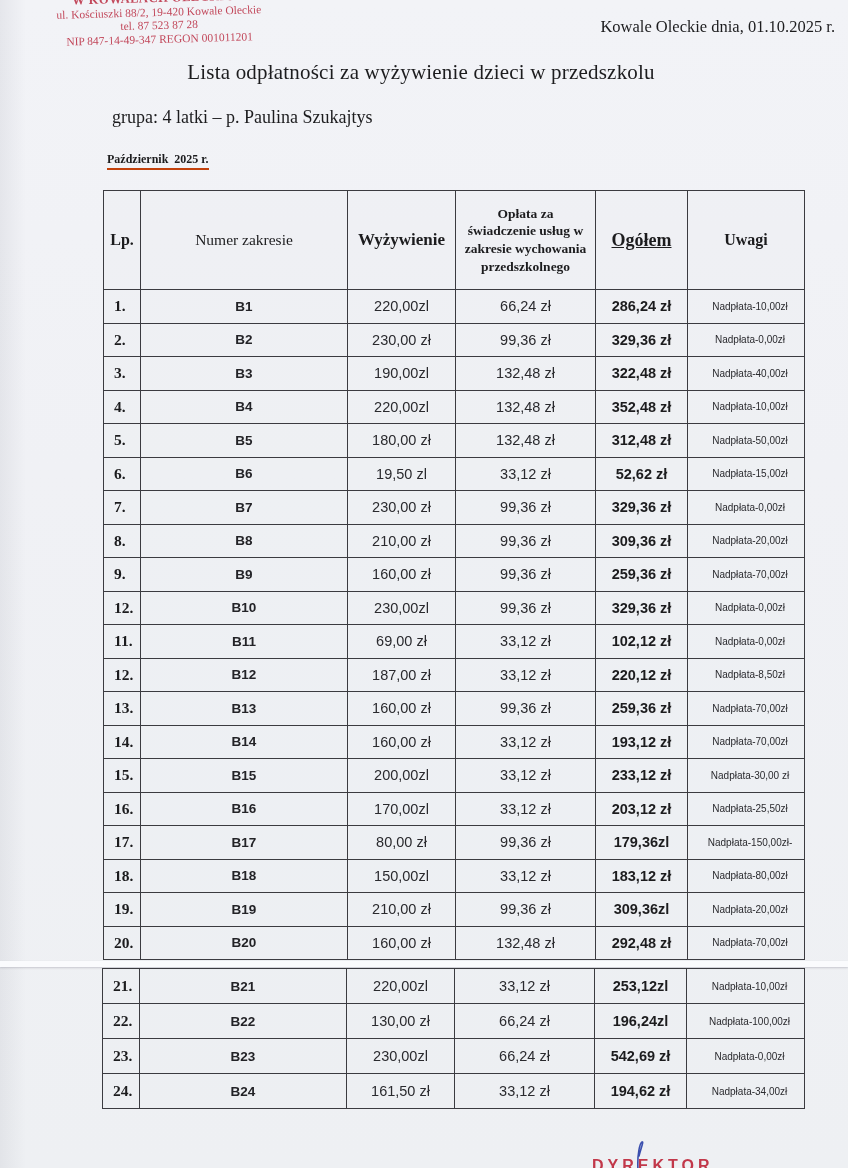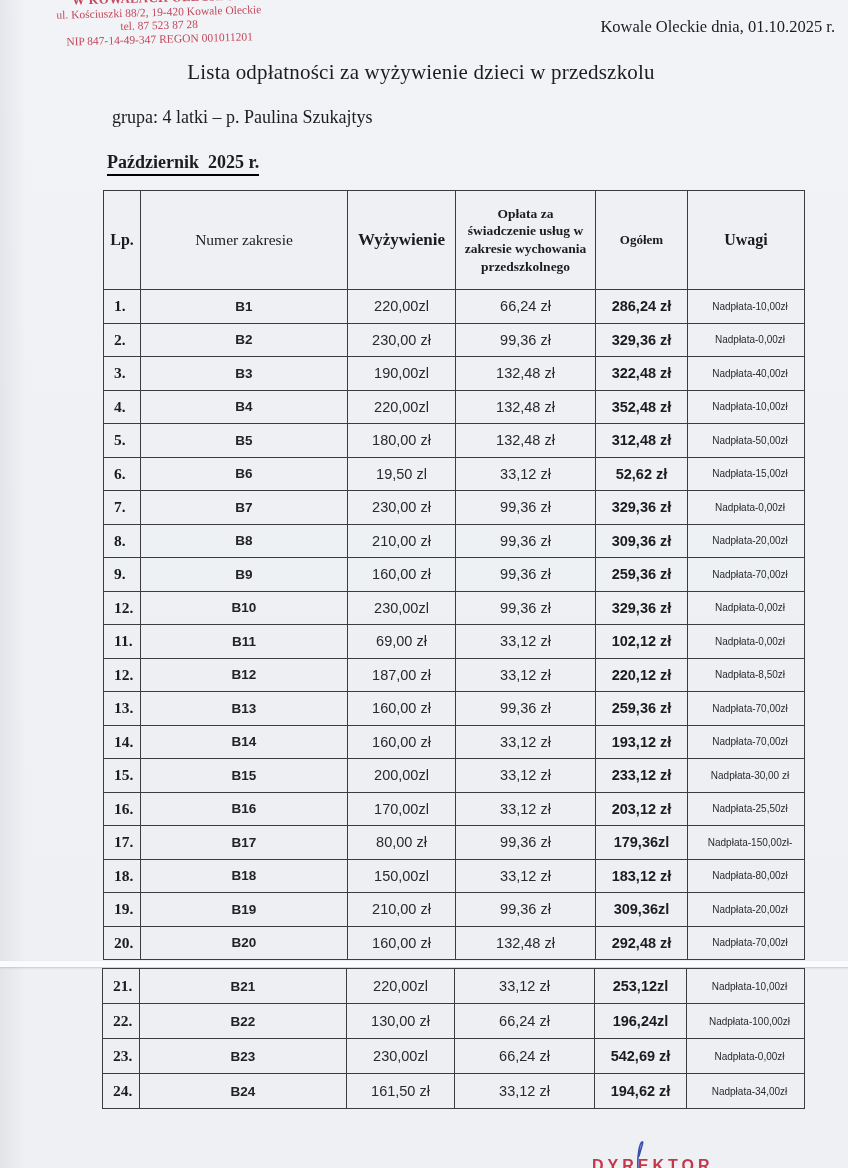--- a/index.html
+++ b/index.html
@@ -44,23 +44,23 @@
     letter-spacing: 0.2px;
   }
 
   .group-line {
     position: absolute; top: 107px; left: 112px;
     font-size: 18px;
   }
 
   .month-heading {
     position: absolute; top: 152px; left: 107px;
-    font-size: 18px; font-weight: bold;
+    font-size: 12px; font-weight: bold;
     white-space: pre-wrap;
-    border-bottom: 2px solid #000000;
+    border-bottom: 2px solid #c2410c;
     padding-bottom: 1px;
   }
 
   table.fee-table {
     position: absolute;
     border-collapse: collapse;
     table-layout: fixed;
     background: rgba(235,237,242,0.35);
   }
   #table-upper { left: 103px; top: 190px; width: 701px; }
@@ -72,21 +72,21 @@
     overflow: hidden;
   }
   .fee-table thead th { height: 98px; vertical-align: middle; }
   #table-upper tbody tr { height: 33.5px; }
   #table-lower tbody tr { height: 35px; }
 
   th.h-lp   { font-size: 16px; font-weight: bold; }
   th.h-num  { font-size: 15.5px; font-weight: normal; }
   th.h-wyz  { font-size: 17px; font-weight: bold; }
   th.h-opl  { font-size: 13.5px; font-weight: bold; line-height: 1.3; padding: 0 6px; }
-  th.h-ogo  { font-size: 13px; font-weight: bold; }
+  th.h-ogo  { font-size: 18px; font-weight: bold; text-decoration: underline; }
   th.h-uwa  { font-size: 16px; font-weight: bold; }
 
   td.c-lp {
     font-family: "Liberation Serif", "DejaVu Serif", serif;
     font-size: 15.5px; font-weight: bold;
     text-align: left; padding-left: 10px; vertical-align: middle;
   }
   td.c-num {
     font-family: "Liberation Sans", "DejaVu Sans", sans-serif;
     font-size: 13.5px; font-weight: bold;

